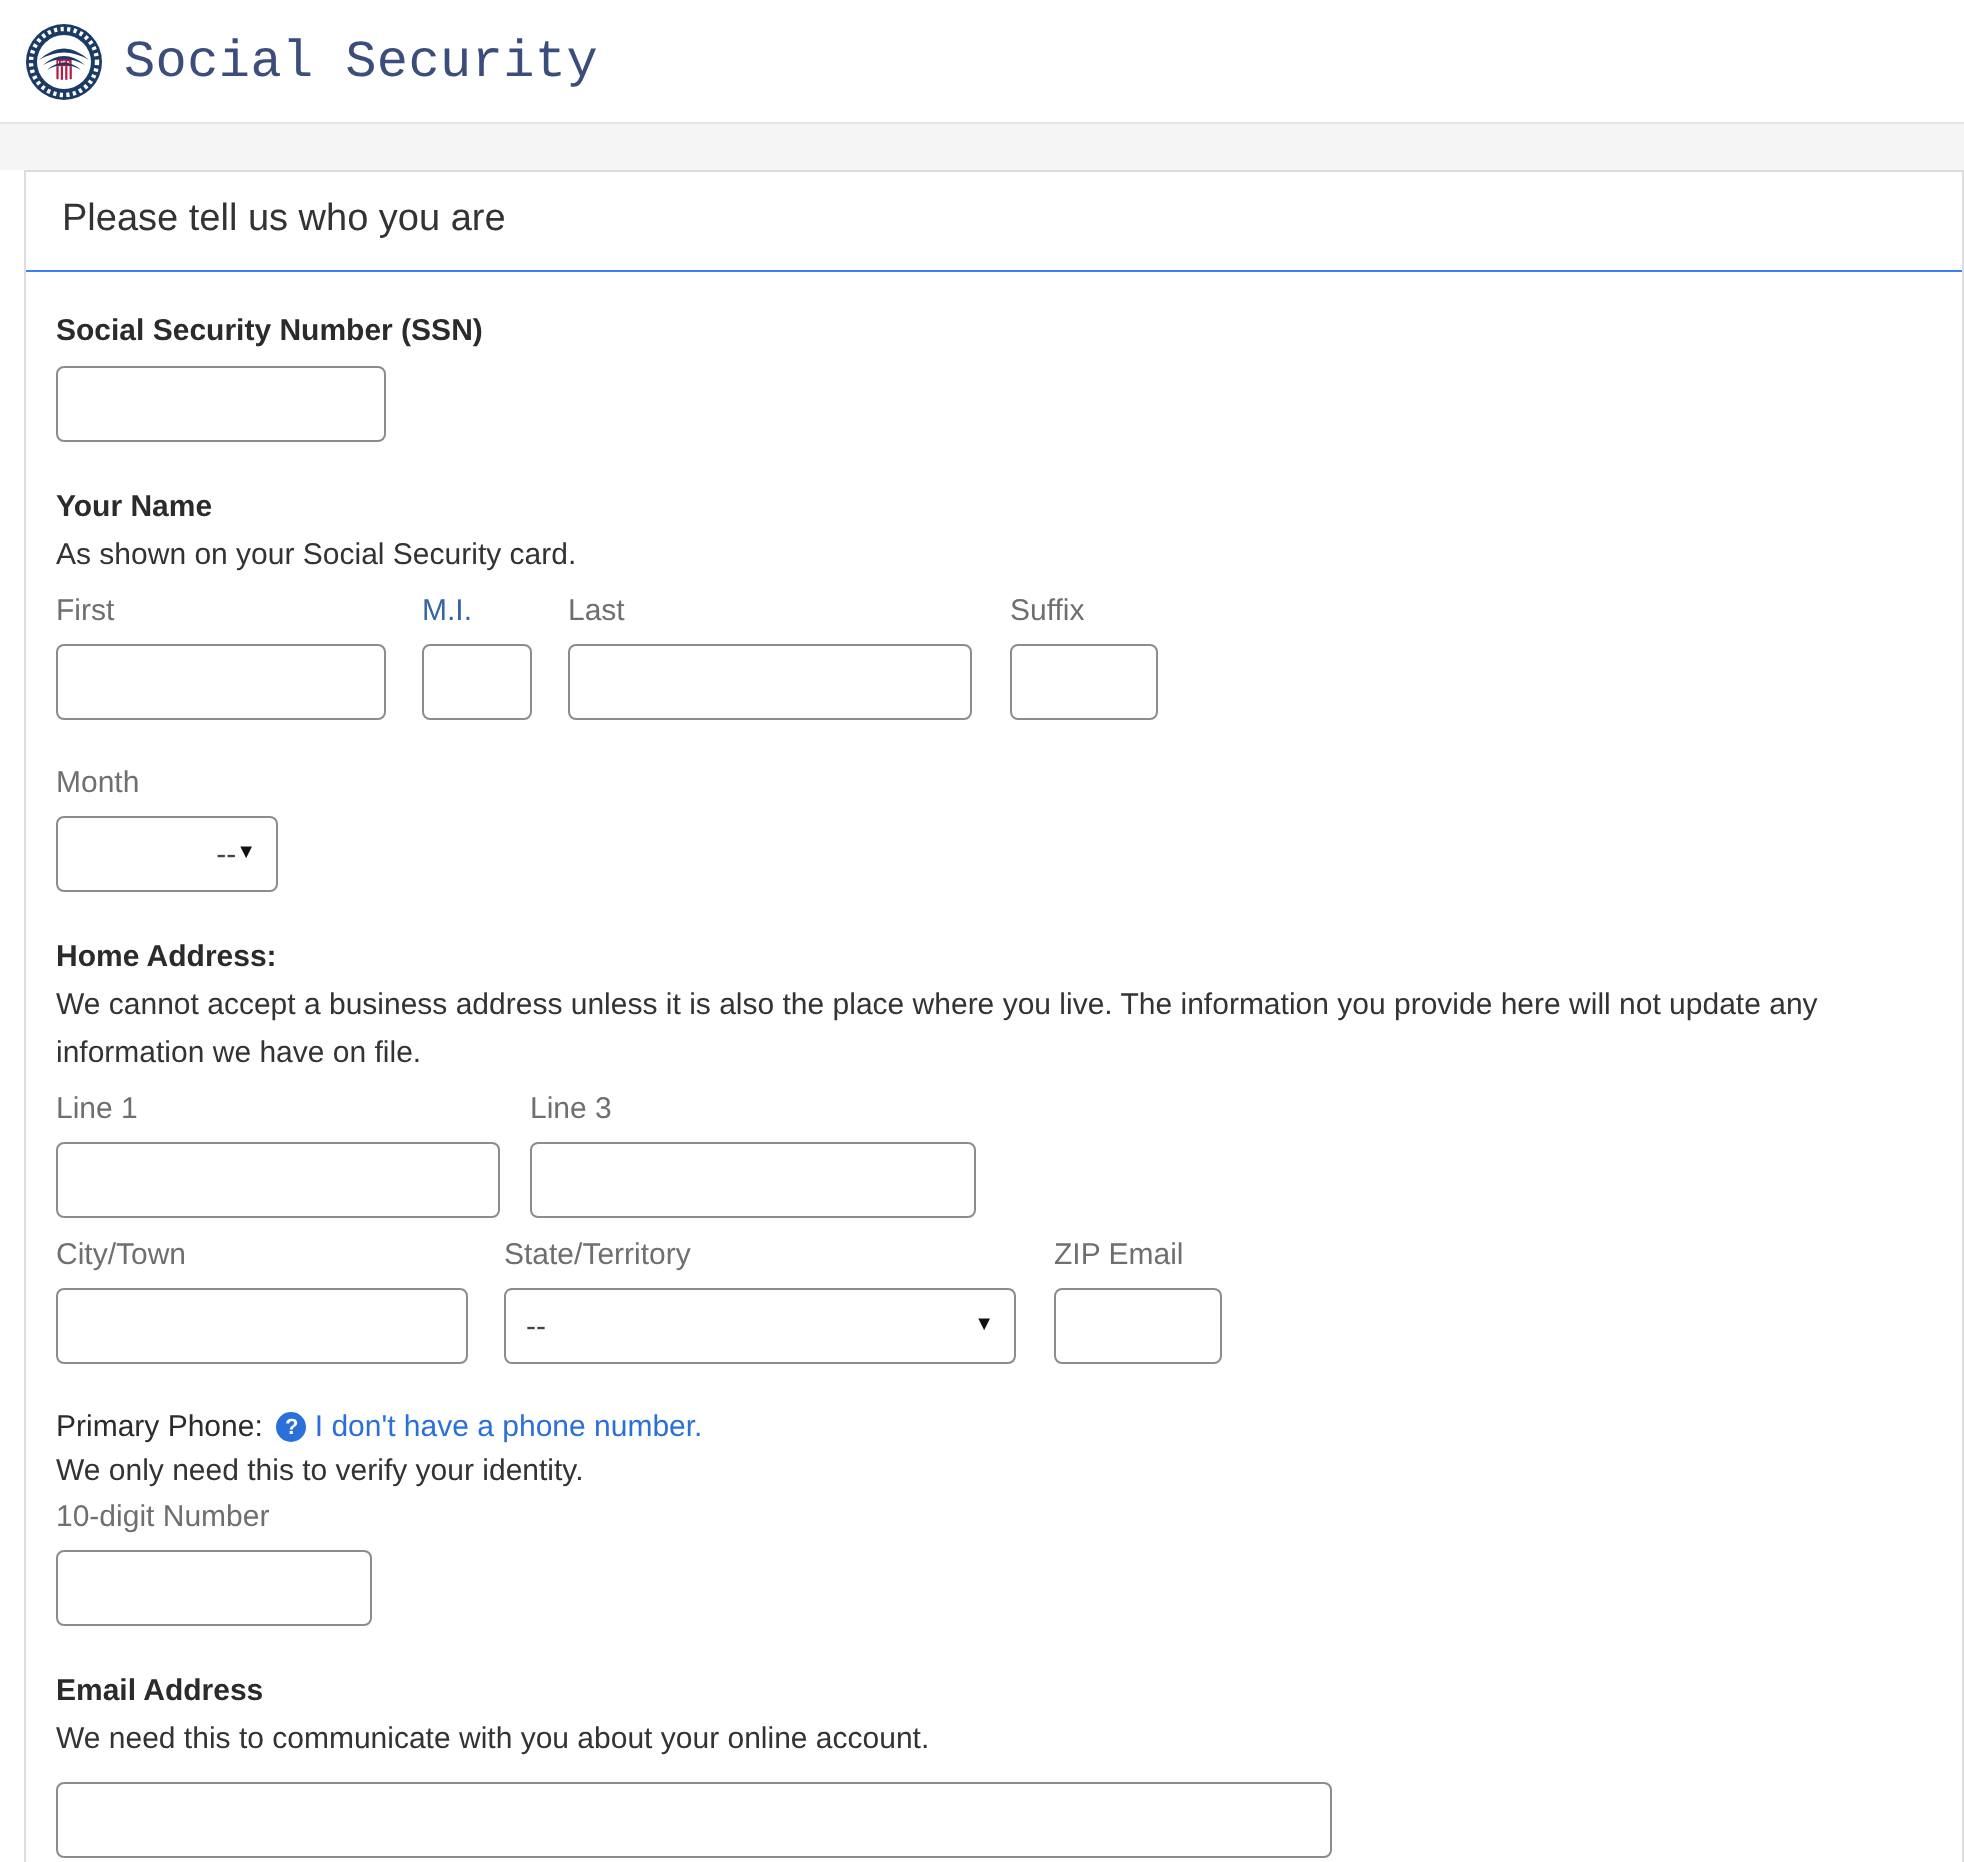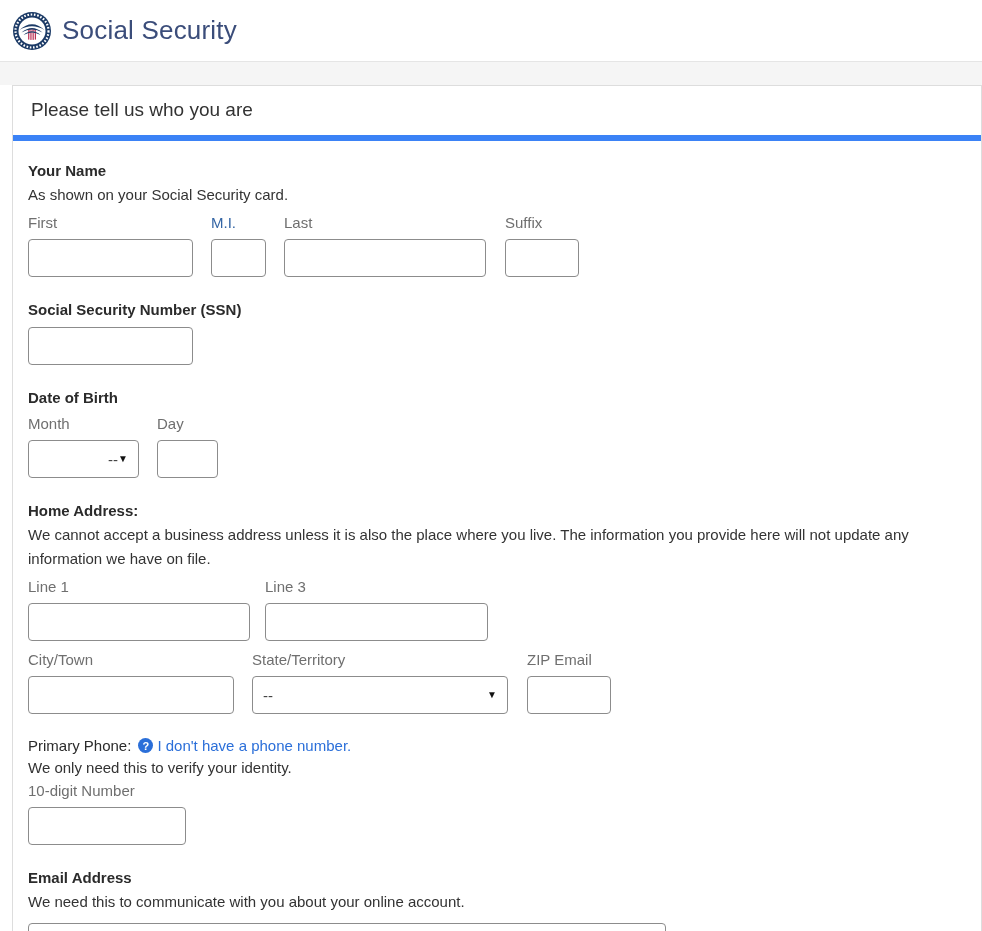--- a/index.html
+++ b/index.html
@@ -14,21 +14,21 @@
   .header {
     height: 62px;
     background: #fff;
     border-bottom: 1px solid #e5e5e5;
     display: flex;
     align-items: center;
     padding-left: 12px;
   }
   .logo { width: 40px; height: 40px; display: block; }
   .brand {
-    font-family: Liberation Sans, sans-serif;
+    font-family: Liberation Mono, monospace;
     font-size: 26px;
     color: #3b4d7a;
     margin-left: 10px;
     letter-spacing: 0.2px;
   }
 
   
   .band { height: 23px; background: #f5f5f5; width: 100%; }
 
   
@@ -36,21 +36,21 @@
     margin-left: 12px;
     background: #fff;
     border: 1px solid #ddd;
     border-bottom: none;
     min-height: 860px;
   }
   .panel-heading {
     padding: 13px 18px 14px 18px;
     font-size: 19px;
     color: #333;
-    border-bottom: 6px solid #3b82f6;
+    border-bottom: 1px solid #3b82f6;
   }
   .panel-body { padding: 20px 15px 20px 15px; }
 
   
   .section { margin-bottom: 23px; }
   .section-title { font-size: 15px; font-weight: bold; color: #2b2b2b; line-height: 20px; }
   .section-sub { font-size: 15px; color: #333; line-height: 24px; margin-top: 2px; max-width: 945px; }
   .fields-row { display: flex; margin-top: 7px; }
   .field { display: flex; flex-direction: column; }
   .field-label { font-size: 15px; color: #6f6f6f; margin-bottom: 7px; line-height: 18px; }
@@ -148,20 +148,29 @@
 </div>
 
 <div class="band"></div>
 
 <div class="panel">
   <div class="panel-heading">Please tell us who you are</div>
 
   <div class="panel-body">
 
     <div class="section">
+      <div class="section-title">Social Security Number (SSN)</div>
+      <div class="fields-row">
+        <div class="field w-ssn">
+          <input type="text" class="textbox w-ssn" style="">
+        </div>
+      </div>
+    </div>
+
+    <div class="section">
       <div class="section-title">Your Name</div>
       <div class="section-sub">As shown on your Social Security card.</div>
       <div class="fields-row">
         <div class="field w-first">
           <span class="field-label">First</span>
           <input type="text" class="textbox w-first" style="">
         </div>
         <div class="field w-mi gap18">
           <span class="field-label link-label">M.I.</span>
           <input type="text" class="textbox w-mi" style="">
@@ -171,42 +180,28 @@
           <input type="text" class="textbox w-last" style="">
         </div>
         <div class="field w-suffix gap19">
           <span class="field-label">Suffix</span>
           <input type="text" class="textbox w-suffix" style="">
         </div>
       </div>
     </div>
 
     <div class="section">
-      <div class="section-title">Social Security Number (SSN)</div>
-      <div class="fields-row">
-        <div class="field w-ssn">
-          <input type="text" class="textbox w-ssn" style="">
-        </div>
-      </div>
-    </div>
-
-    <div class="section">
-      <div class="section-title">Date of Birth</div>
       <div class="fields-row">
         <div class="field w-month">
           <span class="field-label">Month</span>
           <div class="selectbox w-month">
             <span>--</span>
             <span class="caret">▼</span>
           </div>
         </div>
-        <div class="field w-day gap18">
-          <span class="field-label">Day</span>
-          <input type="text" class="textbox w-day" style="">
-        </div>
       </div>
     </div>
 
     <div class="section">
       <div class="section-title">Home Address:</div>
       <div class="section-sub">We cannot accept a business address unless it is also the place where you live. The information you provide here will not update any information we have on file.</div>
       <div class="fields-row">
         <div class="field w-line1">
           <span class="field-label">Line 1</span>
           <input type="text" class="textbox w-line1" style="">

